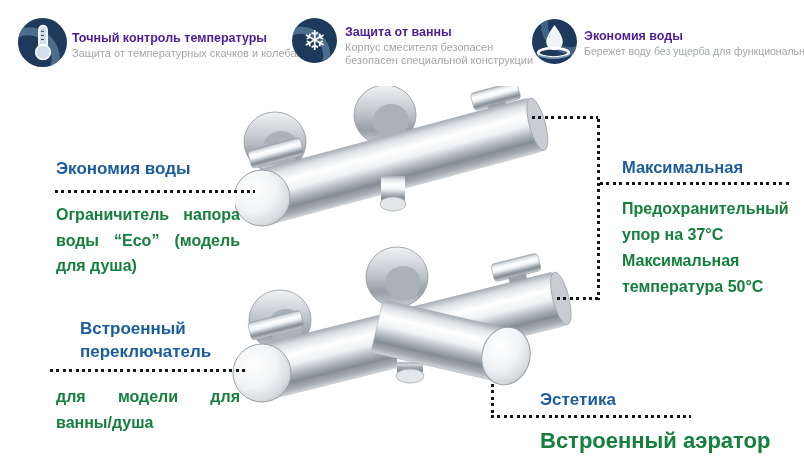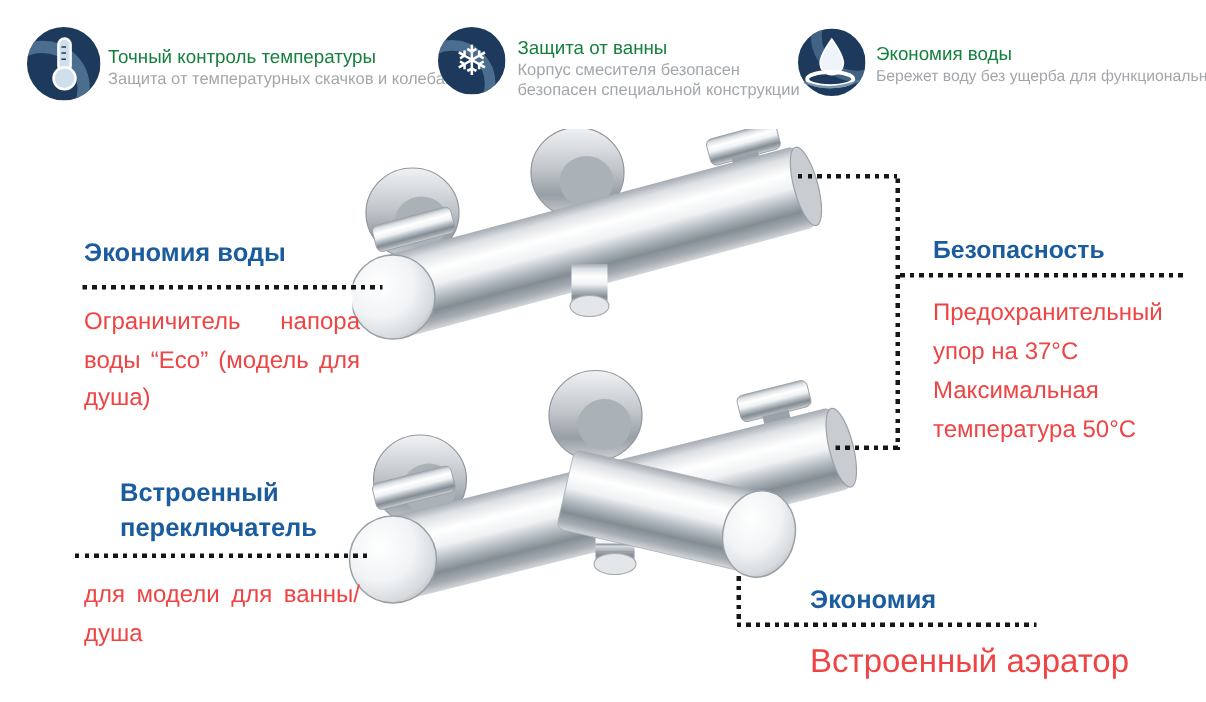--- a/index.html
+++ b/index.html
@@ -2,28 +2,28 @@
 <html><head>
 <meta charset="utf-8">
 <style>
   html,body{margin:0;padding:0;background:#ffffff;}
   .stage{
     position:relative;width:804px;height:468px;background:#ffffff;overflow:hidden;
     font-family:"Liberation Sans", sans-serif;
   }
   .abs{position:absolute;}
   
-  .feat-title{font-weight:normal;font-size:12.5px;line-height:14px;color:#15803d;}
+  .feat-title{font-weight:bold;font-size:12.5px;line-height:14px;color:#4c1d95;}
   .feat-sub{font-size:11px;line-height:12.5px;color:#a3a7ab;margin-top:2px;}
   .nowrap{white-space:nowrap;}
   .feat-sub.small{font-size:10.5px;}
   
   .co-title{font-weight:bold;font-size:17px;color:#1b5c9e;}
   .co-title.sm{font-size:16.5px;}
-  .co-body{font-size:16px;line-height:25.5px;color:#ef4444;}
+  .co-body{font-size:16px;line-height:25.5px;color:#15803d;font-weight:bold;}
   .just{text-align:justify;text-align-last:left;}
   
   .dot-h{height:3px;background-image:repeating-linear-gradient(to right,#161616 0 3px,transparent 3px 6.4px);}
   .dot-v{width:3px;background-image:repeating-linear-gradient(to bottom,#161616 0 3px,transparent 3px 6.4px);}
 </style>
 </head>
 <body>
 
 <div class="stage">
 
@@ -195,22 +195,22 @@
   <div class="abs dot-h" style="left:600px;top:182px;width:192px"></div>
   <div class="abs dot-v" style="left:491px;top:384px;height:31px"></div>
   <div class="abs dot-h" style="left:491px;top:415px;width:200px"></div>
 
   <div class="abs co-title" style="left:56px;top:159px">Экономия воды</div>
   <div class="abs co-body just" style="left:56px;top:202px;width:184px">Ограничитель напора воды “Eco” (модель для душа)</div>
 
   <div class="abs co-title" style="left:80px;top:317px;width:170px;line-height:23px">Встроенный переключатель</div>
   <div class="abs co-body just" style="left:56px;top:384px;width:184px;line-height:26px">для модели для ванны/душа</div>
 
-  <div class="abs co-title sm" style="left:622px;top:158px">Безопасность</div>
+  <div class="abs co-title sm" style="left:622px;top:158px">Максимальная</div>
   <div class="abs" style="left:622px;top:196px;width:185px">
     <div class="co-body" style="line-height:26px">Предохранительный упор на 37°C</div>
     <div class="co-body" style="line-height:26px">Максимальная температура 50°C</div>
   </div>
 
-  <div class="abs co-title" style="left:540px;top:390px">Экономия</div>
+  <div class="abs co-title" style="left:540px;top:390px">Эстетика</div>
   <div class="abs co-body" style="left:540px;top:428px;font-size:22px">Встроенный аэратор</div>
 
 </div>
 
 </body></html>

